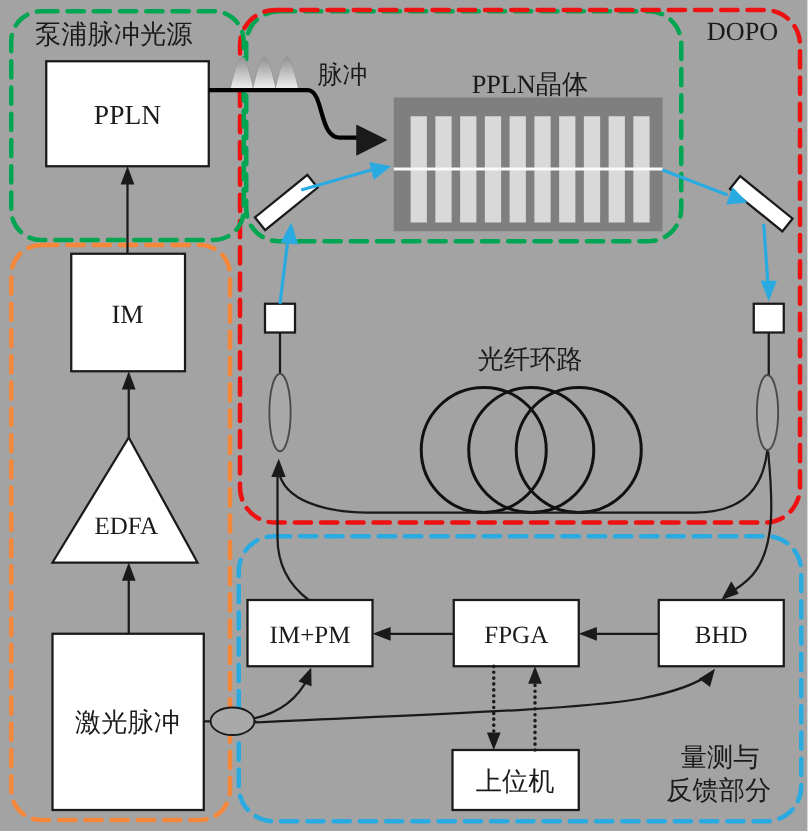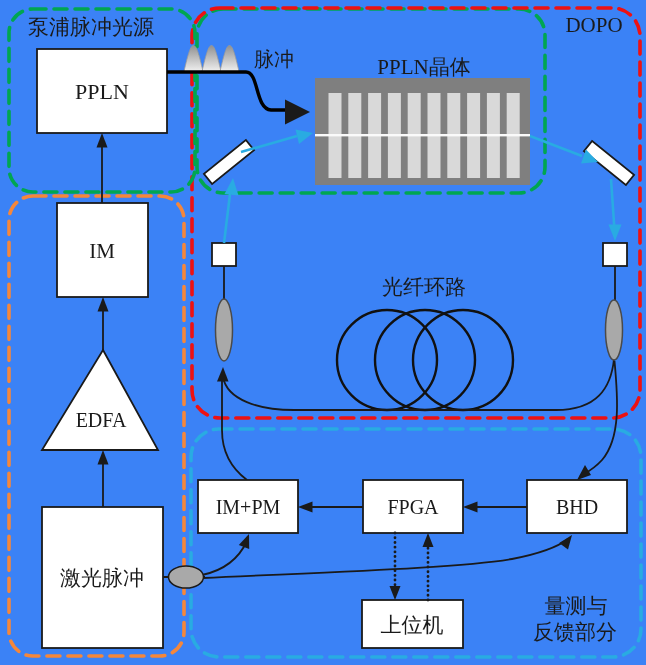--- a/index.html
+++ b/index.html
@@ -1,16 +1,16 @@
 <!DOCTYPE html>
 <html style="--c-green: #00A651; --c-red: #EE1111; --c-orange: #F5873B; --c-blue: #29ABE2; --c-crystal: #7F7F7F; --c-stripe: #D9D9D9; --c-gray: #A9A9A9;"><head>
 <meta charset="utf-8">
 <style>
   html,body{margin:0;padding:0;background:#ffffff;}
-  .stage{position:relative;width:646px;height:665px;background:#3b82f6;overflow:hidden;}
+  .stage{position:relative;width:646px;height:665px;background:#a3a3a3;overflow:hidden;}
   svg{display:block;}
   
   .dash{fill:none;stroke-width:3.6;stroke-dasharray:13 8;stroke-linecap:round;}
   .dash-green{stroke:var(--c-green,#00A651);}
   .dash-red{stroke:var(--c-red,#EE1111);}
   .dash-orange{stroke:var(--c-orange,#F5873B);}
   .dash-blue{stroke:var(--c-blue,#29ABE2);}
   
   .box{fill:#ffffff;stroke:#1a1a1a;stroke-width:1.8;}
   .wire{fill:none;stroke:#1a1a1a;stroke-width:1.8;}

